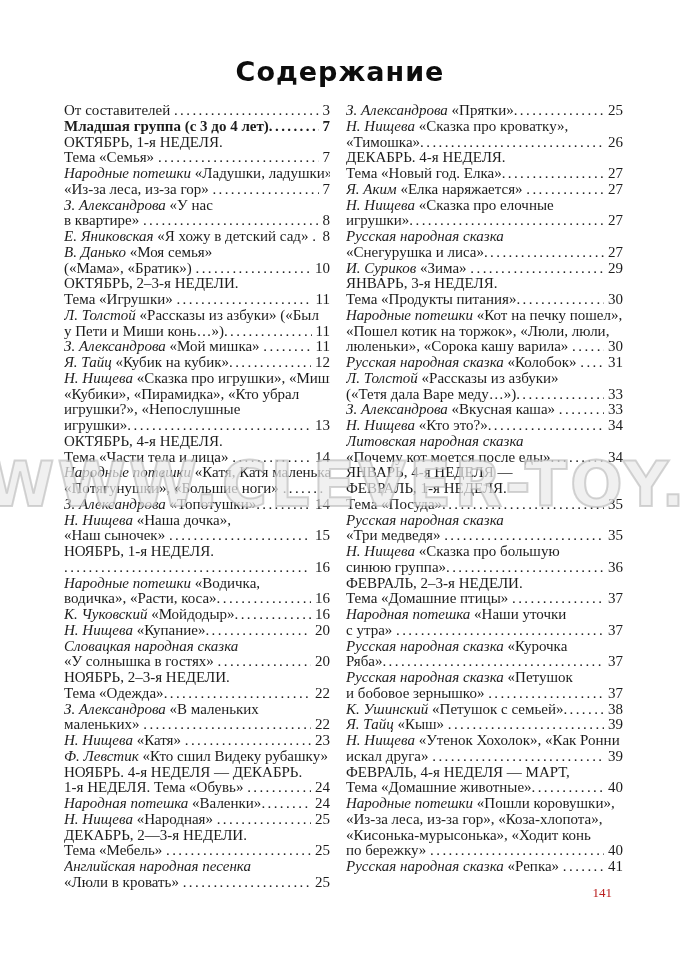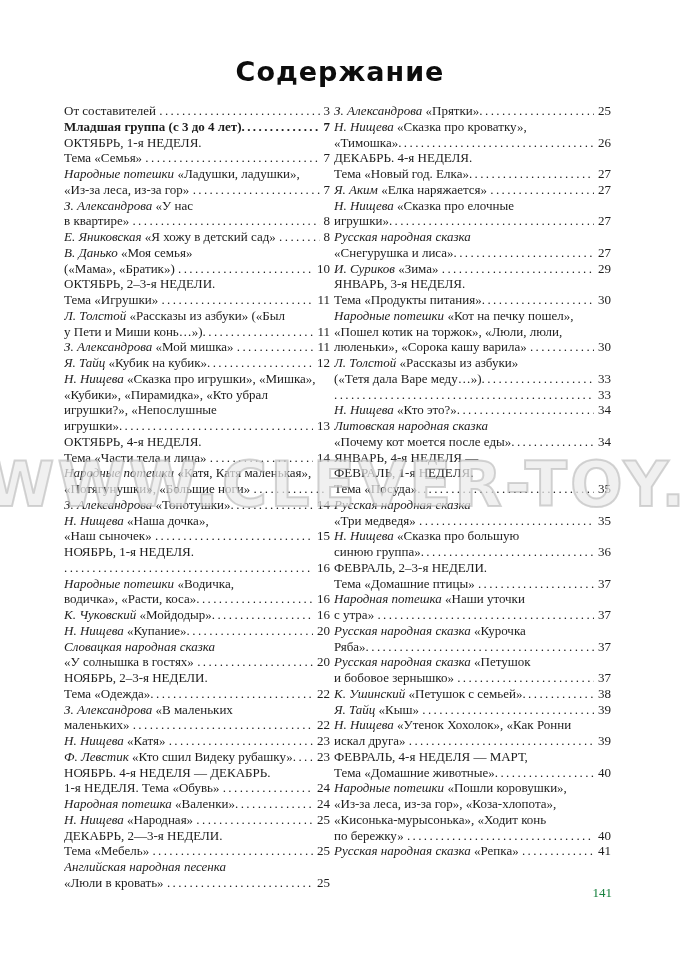--- a/index.html
+++ b/index.html
@@ -7,22 +7,22 @@
     position:relative; width:680px; height:960px; background:#ffffff;
     outline:1px solid #d9d9d9; overflow:hidden;
     font-family:"Liberation Serif", serif; color:#1c1c1c;
   }
   .title {
     position:absolute; top:56px; left:0; width:100%;
     text-align:center; font-family:"DejaVu Sans", sans-serif;
     font-weight:bold; font-size:27px; letter-spacing:1px; color:#0d0d0d;
   }
   .columns {
-    position:absolute; top:103px; left:64px; display:flex; gap:4px;
-    font-size:13px;
+    position:absolute; top:103px; left:64px; display:flex; gap:16px;
+    font-size:15px;
   }
   .col { width:266px; }
   .col.right { width:277px; }
   .toc-line {
     display:flex; align-items:baseline; white-space:pre;
     height:15.75px; line-height:15.75px; overflow:hidden;
   }
   .toc-line.bold { font-weight:bold;align-items:center; }
   .line-text { flex:0 0 auto; }
   .it { font-style:italic; }
@@ -37,21 +37,21 @@
   .watermark {
     position:absolute; top:448px; left:-14px; width:710px; z-index:5;
     font-family:"DejaVu Sans", sans-serif; font-weight:bold;
     font-size:62px; letter-spacing:3px; white-space:nowrap; text-align:center;
     color:rgba(255,255,255,0.55);
     -webkit-text-stroke:2px rgba(165,165,165,0.45);
     text-shadow:0 0 1px rgba(160,160,160,0.35);
     pointer-events:none;
   }
   .folio {
-    position:absolute; top:885px; right:68px; font-size:13px; color:#15803d;
+    position:absolute; top:885px; right:68px; font-size:13px; color:#b91c1c;
   }
 </style>
 </head>
 <body>
 
 <div class="page">
   <div class="title">Содержание</div>
 
   <div class="columns">
     <div class="col">
@@ -116,23 +116,24 @@
         <div class="toc-line"><span class="line-text"><span class="it">Н. Нищева </span><span>«Сказка про елочные</span></span></div>
         <div class="toc-line"><span class="line-text"><span>игрушки»</span></span><span class="leader"></span><span class="pg">27</span></div>
         <div class="toc-line"><span class="line-text"><span class="it">Русская народная сказка</span></span></div>
         <div class="toc-line"><span class="line-text"><span>«Снегурушка и лиса»</span></span><span class="leader"></span><span class="pg">27</span></div>
         <div class="toc-line"><span class="line-text"><span class="it">И. Суриков </span><span>«Зима» </span></span><span class="leader"></span><span class="pg">29</span></div>
         <div class="toc-line"><span class="line-text"><span>ЯНВАРЬ, 3-я НЕДЕЛЯ.</span></span></div>
         <div class="toc-line"><span class="line-text"><span>Тема «Продукты питания»</span></span><span class="leader"></span><span class="pg">30</span></div>
         <div class="toc-line"><span class="line-text"><span class="it">Народные потешки </span><span>«Кот на печку пошел»,</span></span></div>
         <div class="toc-line"><span class="line-text"><span>«Пошел котик на торжок», «Люли, люли,</span></span></div>
         <div class="toc-line"><span class="line-text"><span>люленьки», «Сорока кашу варила» </span></span><span class="leader"></span><span class="pg">30</span></div>
+        <div class="toc-line"><span class="line-text"><span class="it">Русская народная сказка </span><span>«Колобок» </span></span><span class="leader"></span><span class="pg">31</span></div>
         <div class="toc-line"><span class="line-text"><span class="it">Л. Толстой </span><span>«Рассказы из азбуки»</span></span></div>
         <div class="toc-line"><span class="line-text"><span>(«Тетя дала Варе меду…»)</span></span><span class="leader"></span><span class="pg">33</span></div>
-        <div class="toc-line"><span class="leader"></span><span class="pg">33</span></div>
+        <div class="toc-line"><span class="line-text"><span class="it">З. Александрова </span><span>«Вкусная каша» </span></span><span class="leader"></span><span class="pg">33</span></div>
         <div class="toc-line"><span class="line-text"><span class="it">Н. Нищева </span><span>«Кто это?»</span></span><span class="leader"></span><span class="pg">34</span></div>
         <div class="toc-line"><span class="line-text"><span class="it">Литовская народная сказка</span></span></div>
         <div class="toc-line"><span class="line-text"><span>«Почему кот моется после еды»</span></span><span class="leader"></span><span class="pg">34</span></div>
         <div class="toc-line"><span class="line-text"><span>ЯНВАРЬ, 4-я НЕДЕЛЯ —</span></span></div>
         <div class="toc-line"><span class="line-text"><span>ФЕВРАЛЬ, 1-я НЕДЕЛЯ.</span></span></div>
         <div class="toc-line"><span class="line-text"><span>Тема «Посуда»</span></span><span class="leader"></span><span class="pg">35</span></div>
         <div class="toc-line"><span class="line-text"><span class="it">Русская народная сказка</span></span></div>
         <div class="toc-line"><span class="line-text"><span>«Три медведя» </span></span><span class="leader"></span><span class="pg">35</span></div>
         <div class="toc-line"><span class="line-text"><span class="it">Н. Нищева </span><span>«Сказка про большую</span></span></div>
         <div class="toc-line"><span class="line-text"><span>синюю группа»</span></span><span class="leader"></span><span class="pg">36</span></div>

